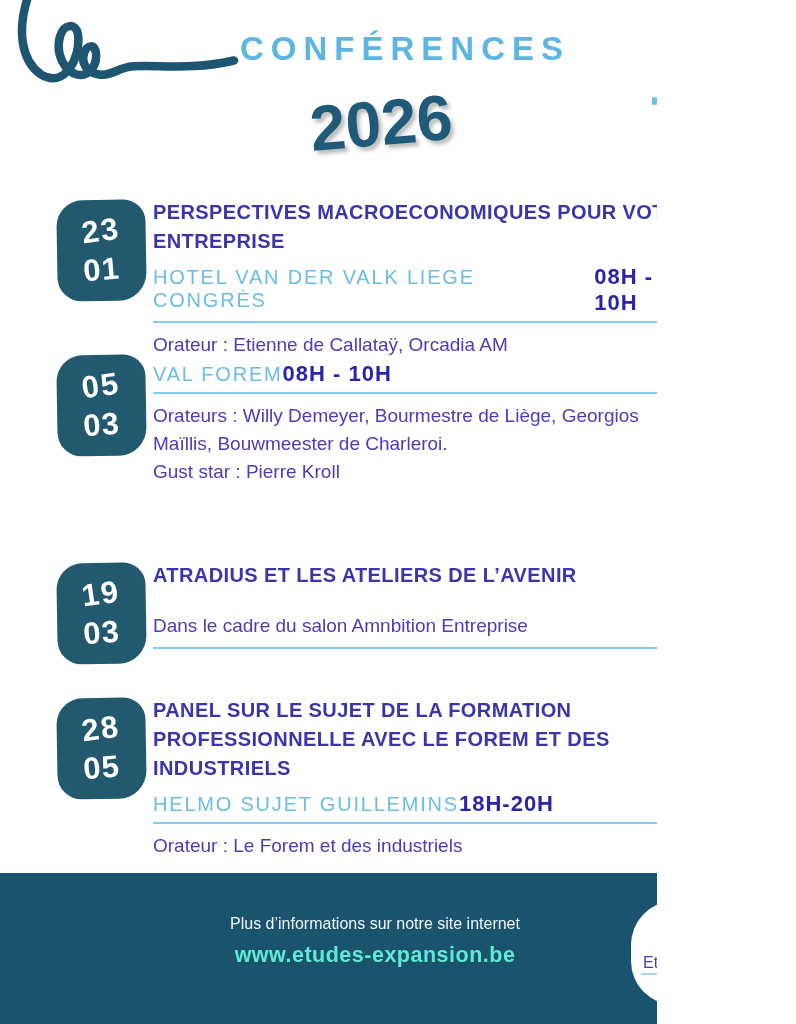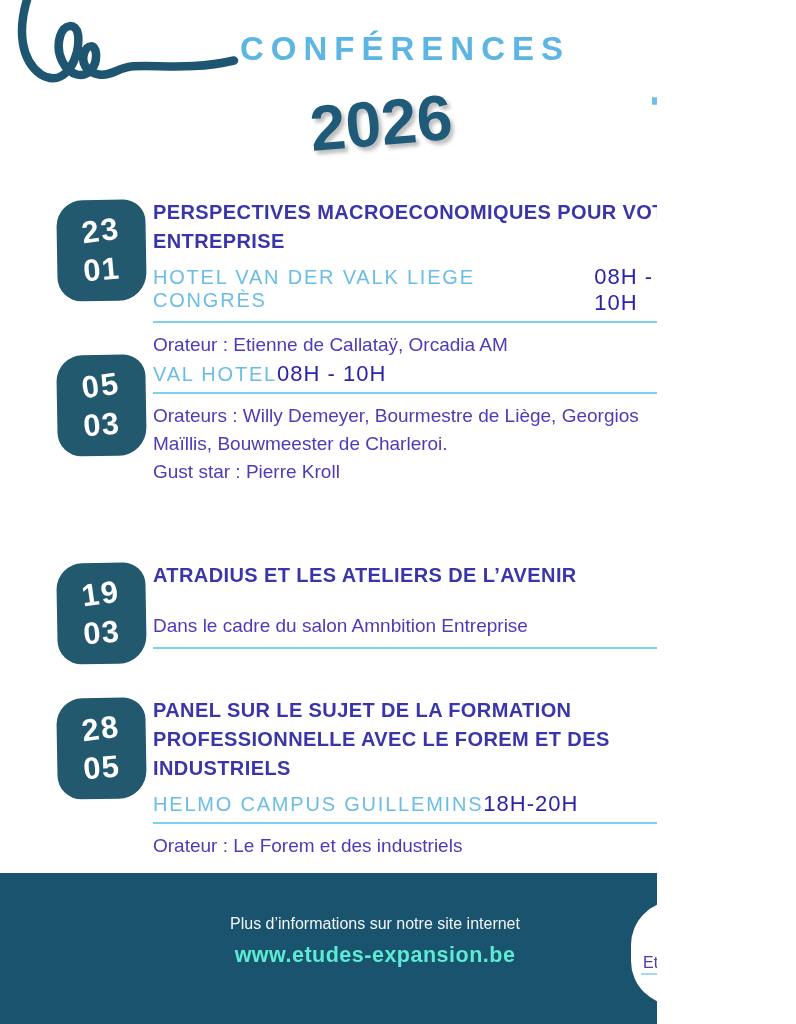--- a/index.html
+++ b/index.html
@@ -29,21 +29,21 @@
   .badge .day{font-size:31px;font-weight:bold;letter-spacing:2px;transform:rotate(-7deg);line-height:1.25;}
   .badge .month{font-size:31px;font-weight:bold;letter-spacing:1px;transform:rotate(-4deg);line-height:1.25;}
   .content{margin-left:96px;width:550px;}
   .ev-title{
     margin:0;font-size:20px;font-weight:bold;color:#3A35A9;
     letter-spacing:0.4px;line-height:29px;
   }
   .note{margin:23px 0 0;font-size:19px;color:#4C3CB8;line-height:26px;}
   .venue-row{display:flex;justify-content:flex-start;align-items:baseline;margin-top:8px;}
   .venue{font-size:20px;color:#6CBDE5;letter-spacing:1.8px;}
-  .time{font-size:22px;font-weight:normal;color:#2B23A8;letter-spacing:1px;}
+  .time{font-size:22px;font-weight:bold;color:#2B23A8;letter-spacing:1px;}
   .rule{height:2px;background:#7CD1F1;margin-top:5px;}
   .rule.above{margin-top:8px;}
   .venue-row.below{margin-top:5px;}
   .speaker{margin:8px 0 0;font-size:19px;color:#4C3CB8;line-height:28px;}
   .speaker + .speaker{margin-top:0;}
   
   .footer{position:absolute;left:0;top:873px;width:796px;height:151px;background:#19536D;}
   .footer-text{position:absolute;left:55px;top:42px;width:640px;text-align:center;}
   .footer-info{margin:0;font-size:16px;color:#F2F5F8;}
   .footer-site{margin:10px 0 0;font-size:21.5px;font-weight:bold;color:#5eead4;letter-spacing:0.5px;cursor:pointer;}
@@ -96,21 +96,21 @@
     </div>
   </section>
 
   <section class="event" style="top:353px">
     <div class="badge">
       <span class="day">05</span>
       <span class="month">03</span>
     </div>
     <div class="content">
       <div class="venue-row">
-        <span class="venue">VAL HOTEL</span>
+        <span class="venue">VAL FOREM</span>
         <span class="time">08H - 10H</span>
       </div>
       <div class="rule"></div>
       <p class="speaker">Orateurs : Willy Demeyer, Bourmestre de Liège, Georgios Maïllis, Bouwmeester de Charleroi.</p>
       <p class="speaker">Gust star : Pierre Kroll</p>
     </div>
   </section>
 
   <section class="event" style="top:561px">
     <div class="badge">
@@ -125,21 +125,21 @@
   </section>
 
   <section class="event" style="top:696px">
     <div class="badge">
       <span class="day">28</span>
       <span class="month">05</span>
     </div>
     <div class="content">
       <h2 class="ev-title">PANEL SUR LE SUJET DE LA FORMATION PROFESSIONNELLE AVEC LE FOREM ET DES INDUSTRIELS</h2>
       <div class="venue-row">
-        <span class="venue">HELMO CAMPUS GUILLEMINS</span>
+        <span class="venue">HELMO SUJET GUILLEMINS</span>
         <span class="time">18H-20H</span>
       </div>
       <div class="rule"></div>
       <p class="speaker">Orateur : Le Forem et des industriels</p>
     </div>
   </section>
 
   <footer class="footer">
     <div class="footer-text">
       <p class="footer-info">Plus d’informations sur notre site internet</p>

